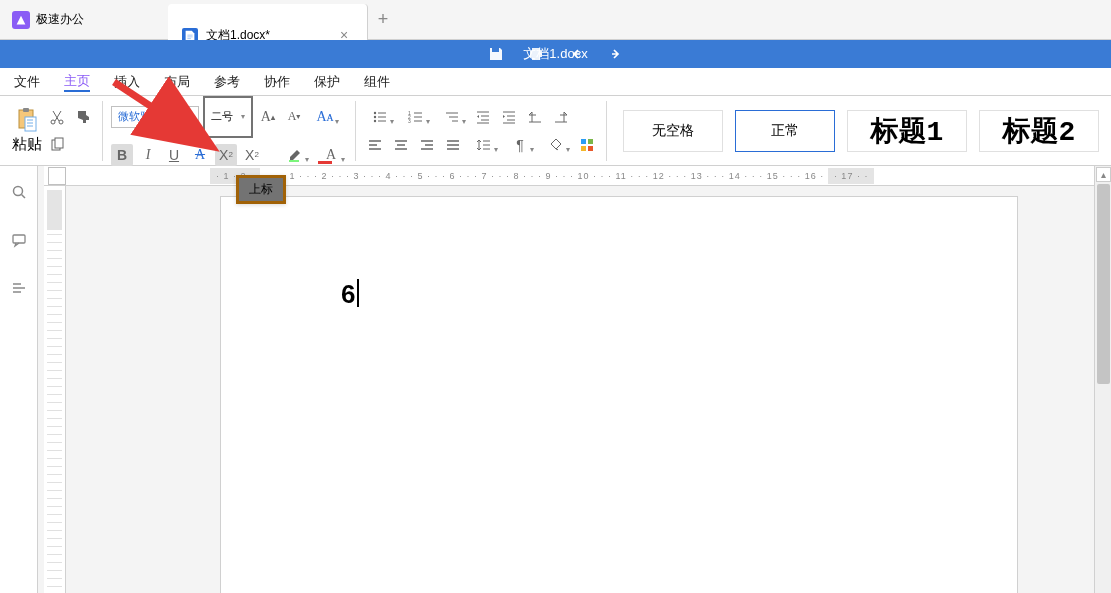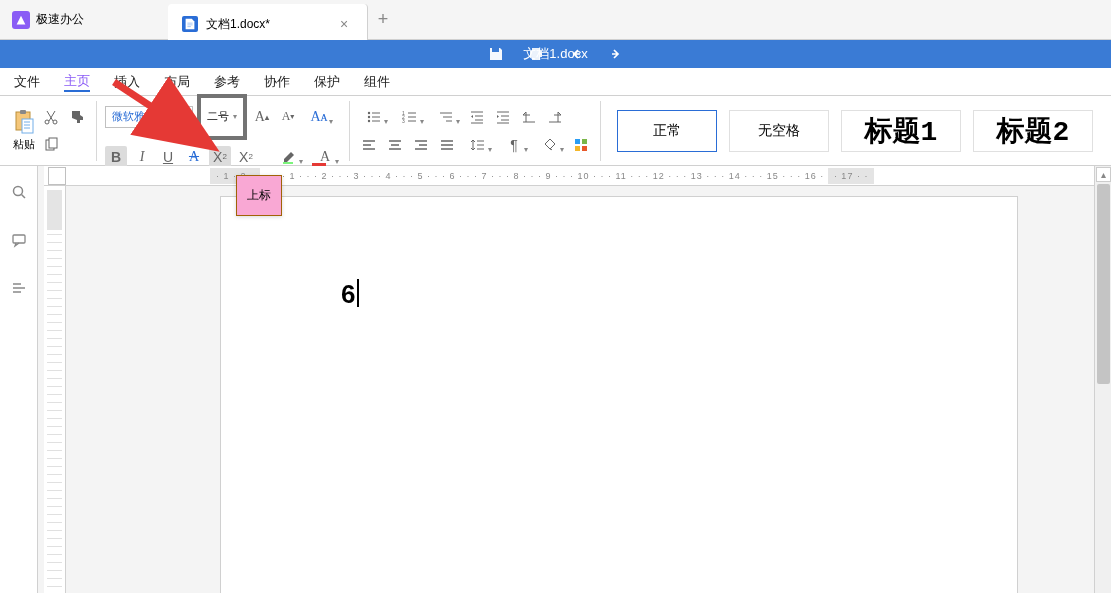--- a/index.html
+++ b/index.html
@@ -2,21 +2,21 @@
 <html><head>
   <meta charset="utf-8">
   <style>
     * { margin: 0; padding: 0; box-sizing: border-box; }
     body { font-family: "Microsoft YaHei", Arial, sans-serif; font-size: 12px; background: #f0f0f0; width: 1111px; height: 593px; overflow: hidden; position: relative; }
     
     
     .titlebar { height: 40px; background: #f5f5f5; border-bottom: 1px solid #d0d0d0; display: flex; align-items: stretch; }
     .app-name { display: flex; align-items: center; padding: 0 12px; gap: 6px; width: 168px; }
     .app-icon { width: 18px; height: 18px; background: #8a5cf5; border-radius: 3px; display: flex; align-items: center; justify-content: center; color: white; font-size: 12px; }
-    .tab { display: flex; align-items: center; padding: 0 14px; background: #fff; border-right: 1px solid #d0d0d0; height: 40px; gap: 8px; position: relative; margin-top: 4px; border-top-left-radius: 4px; border-top-right-radius: 4px; min-width: 200px; }
+    .tab { display: flex; align-items: flex-end; padding: 0 14px; background: #fff; border-right: 1px solid #d0d0d0; height: 40px; gap: 8px; position: relative; margin-top: 4px; border-top-left-radius: 4px; border-top-right-radius: 4px; min-width: 200px; }
     .tab-doc-icon { width: 16px; height: 16px; background: #2a6dd6; border-radius: 2px; display: flex; align-items: center; justify-content: center; }
     .tab-close { margin-left: auto; color: #888; font-size: 14px; width: 18px; height: 18px; display: flex; align-items: center; justify-content: center; cursor: pointer; }
     .tab-add { width: 30px; display: flex; align-items: center; justify-content: center; color: #888; font-size: 18px; cursor: pointer; }
     
     
     .quick-bar { background: #3a7bd5; height: 28px; display: flex; align-items: center; padding: 0 10px; gap: 24px; color:white; position: relative; justify-content: center; }
     .quick-btn { color: white; cursor: pointer; display: flex; align-items:center; }
     .qb-title { position: absolute; left: 50%; transform: translateX(-50%); color: white; font-size: 13px; }
     
     
@@ -25,21 +25,21 @@
     .menu-tab.active { color: #8b5cf6; border-bottom: 2px solid #2a6dd6; font-weight: 500; }
     
     
     .ribbon { background: #fff; height: 70px; border-bottom: 1px solid #d0d0d0; display: flex; align-items: center; padding: 0 4px; }
     .rb-group { border-right: 1px solid #d8d8d8; height: 60px; padding: 0 8px; display: flex; align-items: center; gap: 4px; }
     .paste-block { display:flex; flex-direction:column; align-items:center; gap: 2px; }
     .clipboard-icon { width: 24px; height: 26px; }
     .rb-col { display:flex; flex-direction:column; gap: 6px; }
     .rb-row { display:flex; align-items:center; gap: 4px; }
     .font-sel { border: 1px solid #c0c0c0; height: 22px; font-size: 11px; padding: 2px 6px; width: 88px; background:white; display:flex; align-items:center; color:#2a6dd6; }
-    .size-sel { border: 4px solid #737373; height: 26px; font-size: 11px; padding: 19px 6px; width: 50px; background:white; display:flex; align-items:center; }
+    .size-sel { border: 2px solid #737373; height: 26px; font-size: 11px; padding: 19px 6px; width: 50px; background:white; display:flex; align-items:center; }
     .tool-btn { width: 22px; height: 22px; display:flex; align-items:center; justify-content:center; cursor:pointer; color:#666; font-size: 14px; border-radius:2px; position:relative; }
     .tool-btn.sel { background:#dcdcdc; }
     .tool-btn.wide { width: 32px; }
     .tool-btn .dd { position:absolute; right:2px; bottom:2px; font-size:8px; color:#888; }
     
     .styles-group { display:flex; gap:12px; margin-left:16px; align-items:center; }
     .style-chip { border:1px solid #e0e0e0; padding: 8px 20px; background:white; height: 42px; display:flex; align-items:center; justify-content:center; cursor:pointer; font-size:14px; min-width:100px; }
     .style-chip.sel { border: 1px solid #2a6dd6; }
     .style-chip.head { font-size:28px; font-weight:bold; min-width:120px;font-family:Liberation Mono, monospace; }
     
@@ -61,21 +61,21 @@
     
     .canvas { position:absolute; left:34px; top:20px; right:0; bottom:0; overflow:auto; }
     .page { width: 798px; min-height: 900px; background:#fff; margin: 10px 0 10px 148px; border:1px solid #d0d0d0; position:relative; }
     .doc-text { position:absolute; left:120px; top:82px; font-size:26px; font-weight:bold; font-family: Arial;}
     .cursor-line { position:absolute; left:136px; top:82px; width:2px; height:28px; background:#000; }
     
     .scrollbar-v { position:absolute; right:0; top:0; bottom:0; width:17px; background:#f0f0f0; border-left:1px solid #d0d0d0; }
     .scroll-up { width:15px; height:15px; margin:1px; display:flex; align-items:center; justify-content:center; color:#888; font-size:10px; background:#fff; border:1px solid #ccc; }
     .scroll-thumb { width:13px; height:200px; background:#c4c4c4; margin: 2px auto; border-radius:2px; }
     
-    .tooltip { position:absolute; left:236px; top:175px; background:#f9a8d4; border:1px solid #a16207; padding: 11px 10px; font-size:12px; box-shadow: 0 1px 4px rgba(0,0,0,0.15); z-index:5; }
+    .tooltip { position:absolute; left:236px; top:175px; background:#737373; border:3px solid #a16207; padding: 3px 10px; font-size:12px; box-shadow: 0 1px 4px rgba(0,0,0,0.15); z-index:5; }
     
     
     .arrow { position:absolute; z-index:4; pointer-events:none; }
     
     svg.ico { width:16px; height:16px; }
     svg.icosm { width:14px; height:14px; }
   </style>
 </head>
 <body>
 
@@ -140,21 +140,21 @@
   <div class="rb-group">
     <div class="paste-block">
       <svg class="clipboard-icon" viewBox="0 0 24 26">
         <rect x="4" y="3" width="14" height="18" fill="#f5c77a" stroke="#bb8f3a"></rect>
         <rect x="8" y="1" width="6" height="4" fill="#888" rx="1"></rect>
         <rect x="10" y="10" width="11" height="14" fill="#fff" stroke="#72aee8"></rect>
         <line x1="12" y1="13" x2="18" y2="13" stroke="#72aee8"></line>
         <line x1="12" y1="16" x2="18" y2="16" stroke="#72aee8"></line>
         <line x1="12" y1="19" x2="18" y2="19" stroke="#72aee8"></line>
       </svg>
-      <span style="font-size:11px;font-family:Liberation Serif, serif;">粘贴</span>
+      <span style="font-size:15px;font-family:Liberation Serif, serif;">粘贴</span>
     </div>
     <div class="rb-col">
       <span class="tool-btn">
         <svg class="ico" viewBox="0 0 16 16">
             <path stroke="#666" fill="none" d="M4 2l6 10M12 2l-6 10"></path>
             <circle cx="4" cy="13" r="2" fill="none" stroke="#666"></circle>
             <circle cx="12" cy="13" r="2" fill="none" stroke="#666"></circle>
           </svg>
       </span>
       <span class="tool-btn">
@@ -333,22 +333,22 @@
               <rect x="9" y="2" width="5" height="5" fill="#7ab648"></rect>
               <rect x="2" y="9" width="5" height="5" fill="#f4b72a"></rect>
               <rect x="9" y="9" width="5" height="5" fill="#e8582a"></rect>
             </svg>
           </span>
       </div>
     </div>
   </div>
 
   <div class="styles-group">
+    <div class="style-chip">无空格</div>
     <div class="style-chip sel">正常</div>
-    <div class="style-chip">无空格</div>
     <div class="style-chip head">标题1</div>
     <div class="style-chip head">标题2</div>
   </div>
 </div>
 
 <div class="main">
   <div class="left-tools">
     <span class="left-tool-btn">
       <svg class="ico" viewBox="0 0 16 16">
           <circle cx="7" cy="7" r="4.5" fill="none" stroke="#888" stroke-width="1.5"></circle>

